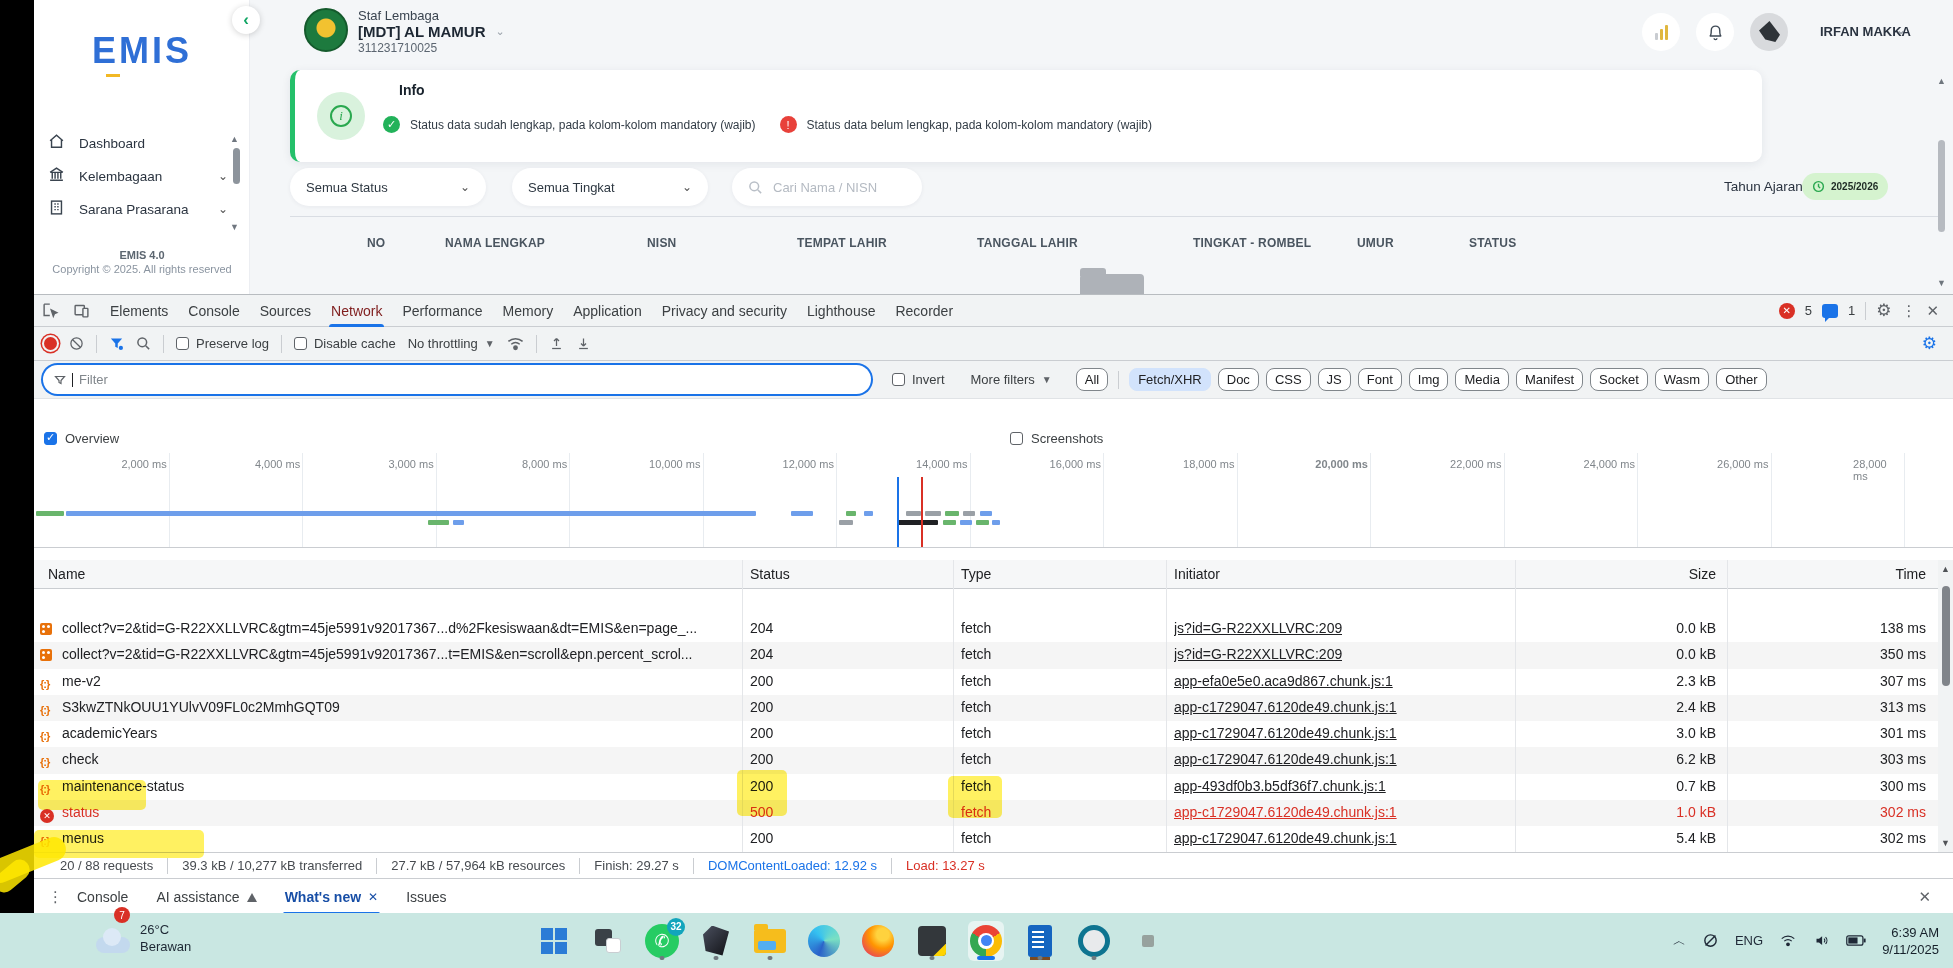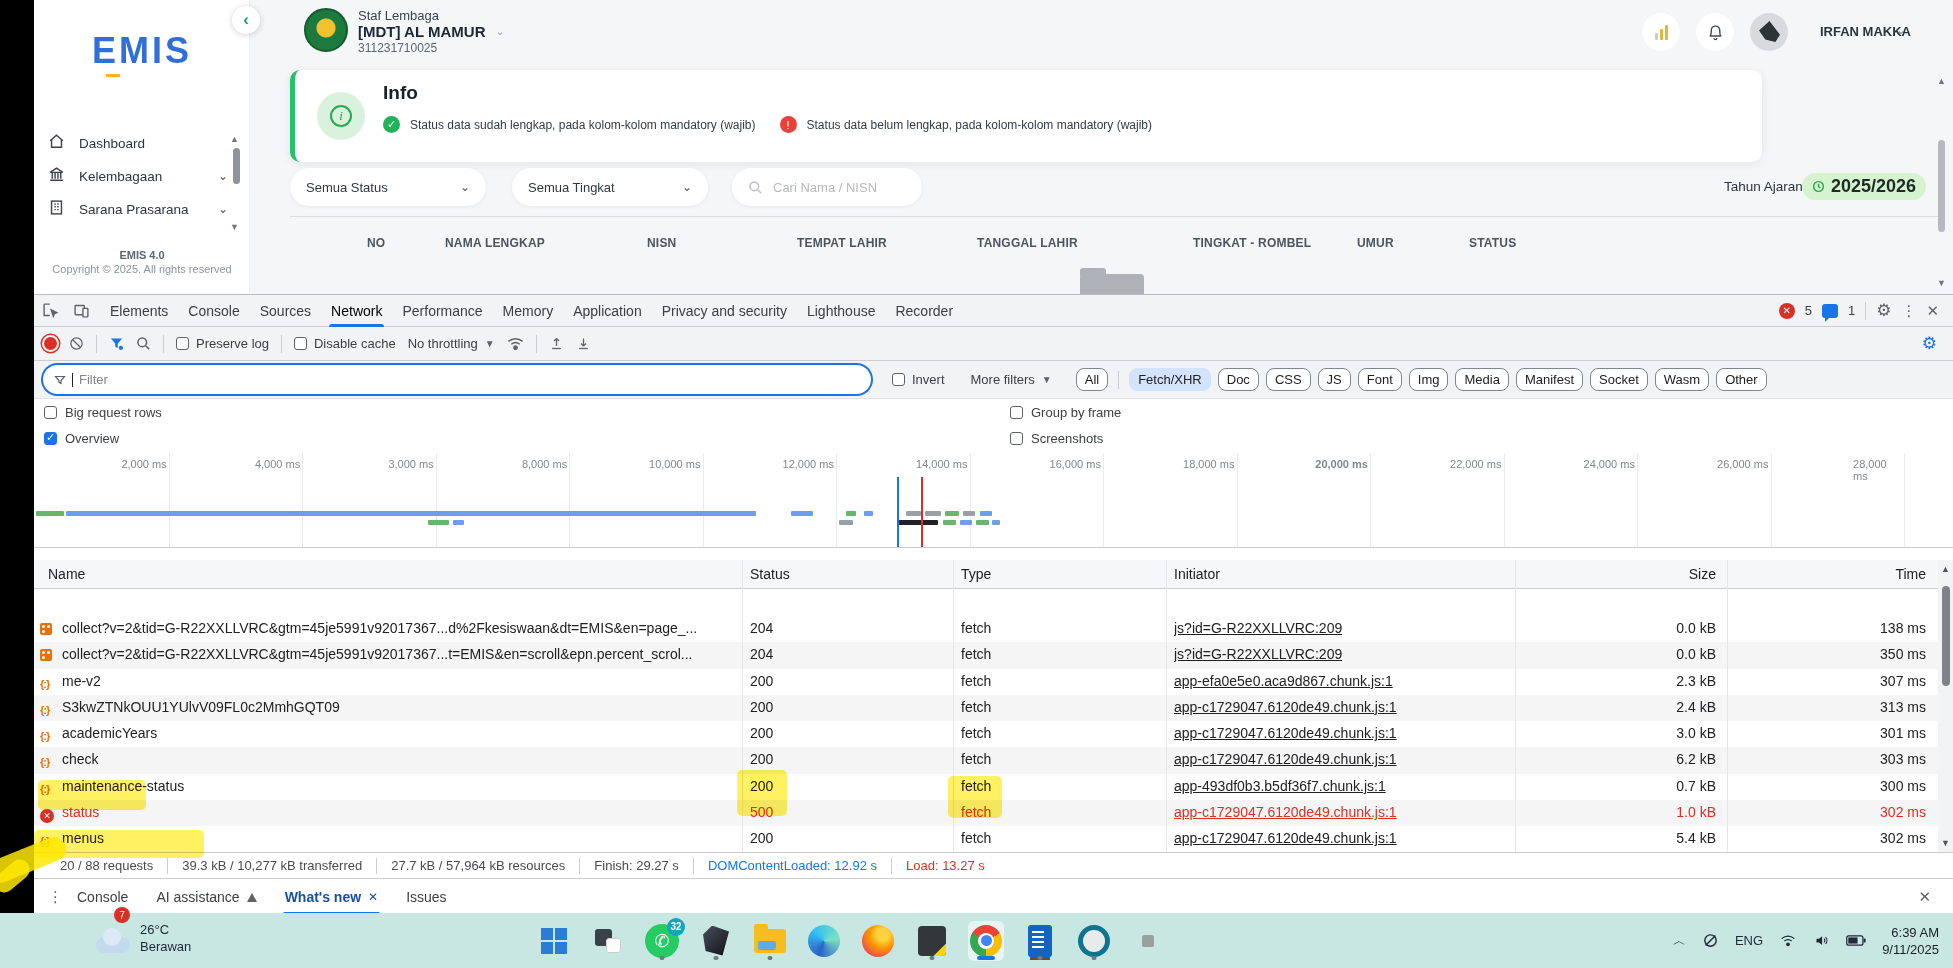--- a/index.html
+++ b/index.html
@@ -50,56 +50,56 @@
   .bar-ic i { width:3px; background:#e0b73f; border-radius:1px;}
   .bar-ic i.g { background:#c9ccd1;}
 
   
   #info-card { left:256px; top:70px; width:1472px; height:92px; background:#fff; border-radius:10px;
      box-shadow:0 2px 10px rgba(30,40,60,.08); border-left:5px solid #24c06a; }
   #info-icon { left:22px; top:22px; width:48px; height:48px; border-radius:50%; background:#d9f2dd;
      display:flex; align-items:center; justify-content:center; }
   #info-icon .ring { width:22px; height:22px; border:2px solid #2aa84f; border-radius:50%; color:#2aa84f;
      font-size:13px; display:flex; align-items:center; justify-content:center; font-style:italic; font-family:"Liberation Serif",serif;}
-  #info-title { left:88px; top:12px; font-size:19px; font-weight:700; color:#17212b; }
+  #info-title { left:104px; top:12px; font-size:14px; font-weight:700; color:#17212b; }
   #info-legend { left:88px; top:46px; display:flex; align-items:center; gap:10px; font-size:12px; color:#323c46;}
   .dot-ic { width:17px; height:17px; border-radius:50%; color:#fff; font-size:11px; display:flex; align-items:center; justify-content:center;}
   .dot-ic.ok { background:#22b25a; }
   .dot-ic.bad{ background:#e8413a; }
   #info-legend .t2 { margin-left:14px; }
 
   
   .pill { position:absolute; top:168px; height:38px; background:#fff; border-radius:20px;
      box-shadow:0 1px 4px rgba(30,40,60,.06); display:flex; align-items:center; padding:0 16px;
      font-size:13px; color:#2e3842; }
   .pill .chev { margin-left:auto; color:#555; font-size:12px;}
   #f-status  { left:256px; width:196px; }
   #f-tingkat { left:478px; width:196px; }
   #f-search  { left:698px; width:190px; color:#b4bac2; gap:10px;}
   #year-label { left:1690px; top:179px; font-size:13.5px; color:#2a3340; }
   #year-pill { left:1768px; top:173px; height:27px; padding:0 10px; background:#d5f3cf; border-radius:14px;
-     display:flex; align-items:center; gap:6px; font-size:18px; font-weight:600; color:#1e2a24;}
+     display:flex; align-items:center; gap:6px; font-size:10px; font-weight:600; color:#1e2a24;}
   #divider { left:256px; top:216px; width:1652px; height:1px; background:#d9dde3; }
 
   
   .th { position:absolute; top:236px; font-size:12px; font-weight:600; color:#4a5560; letter-spacing:.2px;}
   #folder-peek { left:1046px; top:274px; width:64px; height:20px; background:#aeb2b8; border-radius:4px 4px 0 0;}
   #folder-peek:before { content:""; position:absolute; left:0; top:-6px; width:26px; height:8px; background:#aeb2b8; border-radius:3px 3px 0 0;}
   .app-scroll { right:2px; color:#6f767e; font-size:9px; }
   #app-thumb { left:1904px; top:140px; width:7px; height:92px; background:#b6bac0; border-radius:4px;}
 
   
   #devtools { left:0; top:294px; width:1953px; height:619px; background:#fff; border-top:1px solid #b8bcc0; }
   #dt-tabbar { position:absolute; left:0; top:0; width:100%; height:32px; background:#f1f3f4; border-bottom:1px solid #cacdd1;
      display:flex; align-items:center; }
   .dt-ic { color:#5f6368; display:flex; align-items:center; justify-content:center; }
   #inspect-ic { margin-left:42px; }
   #device-ic { margin-left:14px; margin-right:10px;}
   .dt-tab { position:relative; height:32px; display:flex; align-items:center; padding:0 10px; font-size:14px; color:#3c4043; white-space:nowrap;}
-  .dt-tab.active { color:#000000; }
+  .dt-tab.active { color:#7f1d1d; }
   .dt-tab.active:after { content:""; position:absolute; left:8px; right:8px; bottom:0; height:3px; background:#1a73e8; border-radius:3px 3px 0 0;}
   #tabbar-right { margin-left:auto; display:flex; align-items:center; gap:10px; padding-right:14px; font-size:13px; color:#3c4043;}
   .err-badge { width:16px; height:16px; border-radius:50%; background:#d93025; color:#fff; font-size:10px; display:flex; align-items:center; justify-content:center;}
   .msg-ic { width:16px; height:14px; background:#1a73e8; border-radius:3px; position:relative;}
   .msg-ic:after{ content:""; position:absolute; left:3px; bottom:-4px; border:4px solid transparent; border-top-color:#1a73e8; border-left-color:#1a73e8;}
   .vbar { width:1px; height:18px; background:#cacdd1; }
   .gear { font-size:17px; color:#5f6368; }
   .kebab { font-size:15px; color:#5f6368; }
   .xclose { font-size:15px; color:#5f6368; }
 
@@ -479,30 +479,20 @@
           <span class="chip">Font</span>
           <span class="chip">Img</span>
           <span class="chip">Media</span>
           <span class="chip">Manifest</span>
           <span class="chip">Socket</span>
           <span class="chip">Wasm</span>
           <span class="chip">Other</span>
         </div>
     </div>
 
-    <div id="cbrow1" class="dt-cbrow">
-      <span class="cb-left">
-          <span class="cbox"></span>
-          <span>Big request rows</span>
-        </span>
-      <span class="cb-right">
-          <span class="cbox"></span>
-          <span>Group by frame</span>
-        </span>
-    </div>
     <div id="cbrow2" class="dt-cbrow">
       <span class="cb-left">
           <span class="cbox checked"></span>
           <span>Overview</span>
         </span>
       <span class="cb-right">
           <span class="cbox"></span>
           <span>Screenshots</span>
         </span>
     </div>

